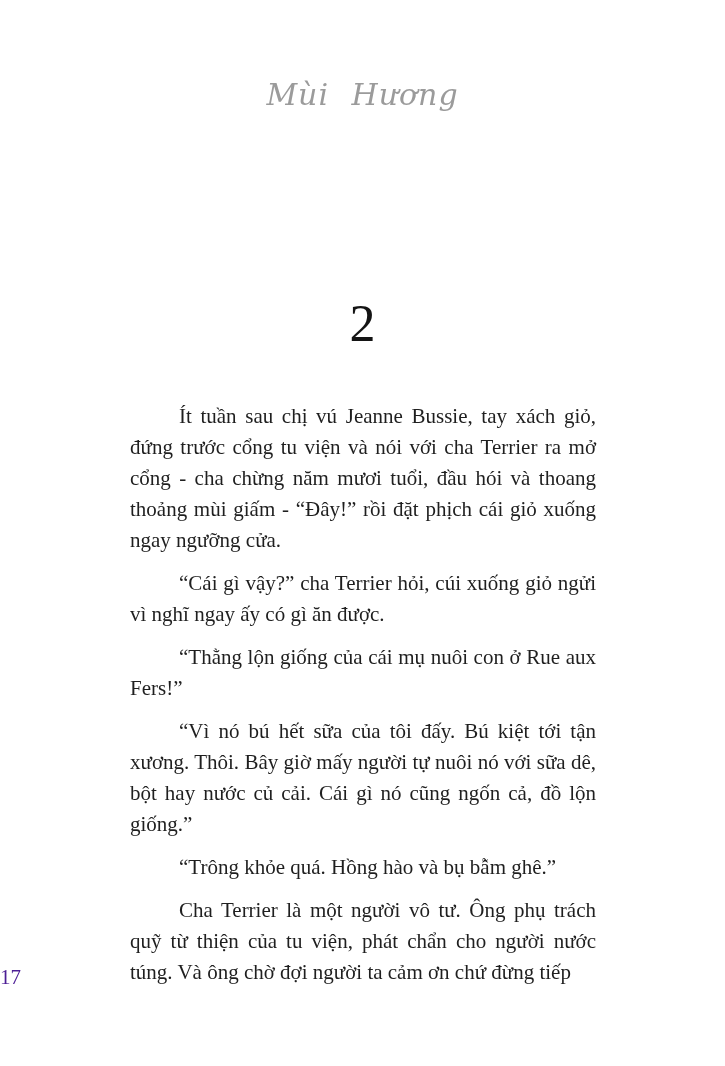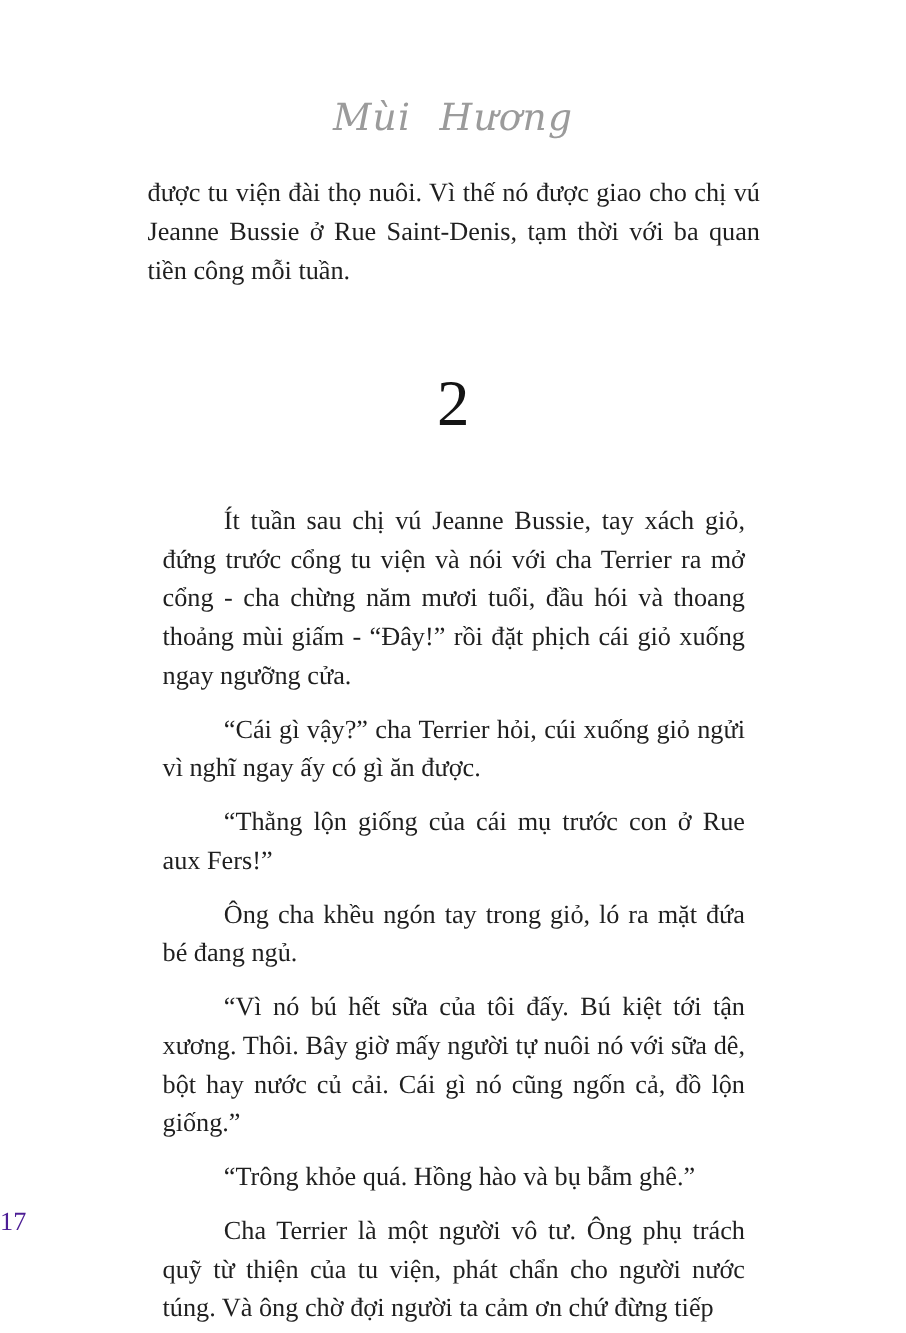--- a/index.html
+++ b/index.html
@@ -75,29 +75,27 @@
     color: #4c1d95;
   }
 </style>
 </head>
 <body>
 
 <div class="page">
 
   <div class="running-header">Mùi Hương</div>
 
-  <p class="opening-paragraph">được tu viện đài thọ nuôi. Vì thế nó được giao cho chị vú Jeanne Bussie ở Rue Saint-Denis, tạm thời với ba quan tiền công mỗi tuần.</p>
 
   <div class="chapter-number">2</div>
 
   <div class="body-text">
     <p>Ít tuần sau chị vú Jeanne Bussie, tay xách giỏ, đứng trước cổng tu viện và nói với cha Terrier ra mở cổng - cha chừng năm mươi tuổi, đầu hói và thoang thoảng mùi giấm - “Đây!” rồi đặt phịch cái giỏ xuống ngay ngưỡng cửa.</p>
     <p>“Cái gì vậy?” cha Terrier hỏi, cúi xuống giỏ ngửi vì nghĩ ngay ấy có gì ăn được.</p>
-    <p>“Thằng lộn giống của cái mụ trước con ở Rue aux Fers!”</p>
-    <p>Ông cha khều ngón tay trong giỏ, ló ra mặt đứa bé đang ngủ.</p>
+    <p>“Thằng lộn giống của cái mụ nuôi con ở Rue aux Fers!”</p>
     <p>“Vì nó bú hết sữa của tôi đấy. Bú kiệt tới tận xương. Thôi. Bây giờ mấy người tự nuôi nó với sữa dê, bột hay nước củ cải. Cái gì nó cũng ngốn cả, đồ lộn giống.”</p>
     <p>“Trông khỏe quá. Hồng hào và bụ bẫm ghê.”</p>
     <p>Cha Terrier là một người vô tư. Ông phụ trách quỹ từ thiện của tu viện, phát chẩn cho người nước túng. Và ông chờ đợi người ta cảm ơn chứ đừng tiếp</p>
   </div>
 
   <div class="page-number">17</div>
 
 </div>
 
 </body></html>

